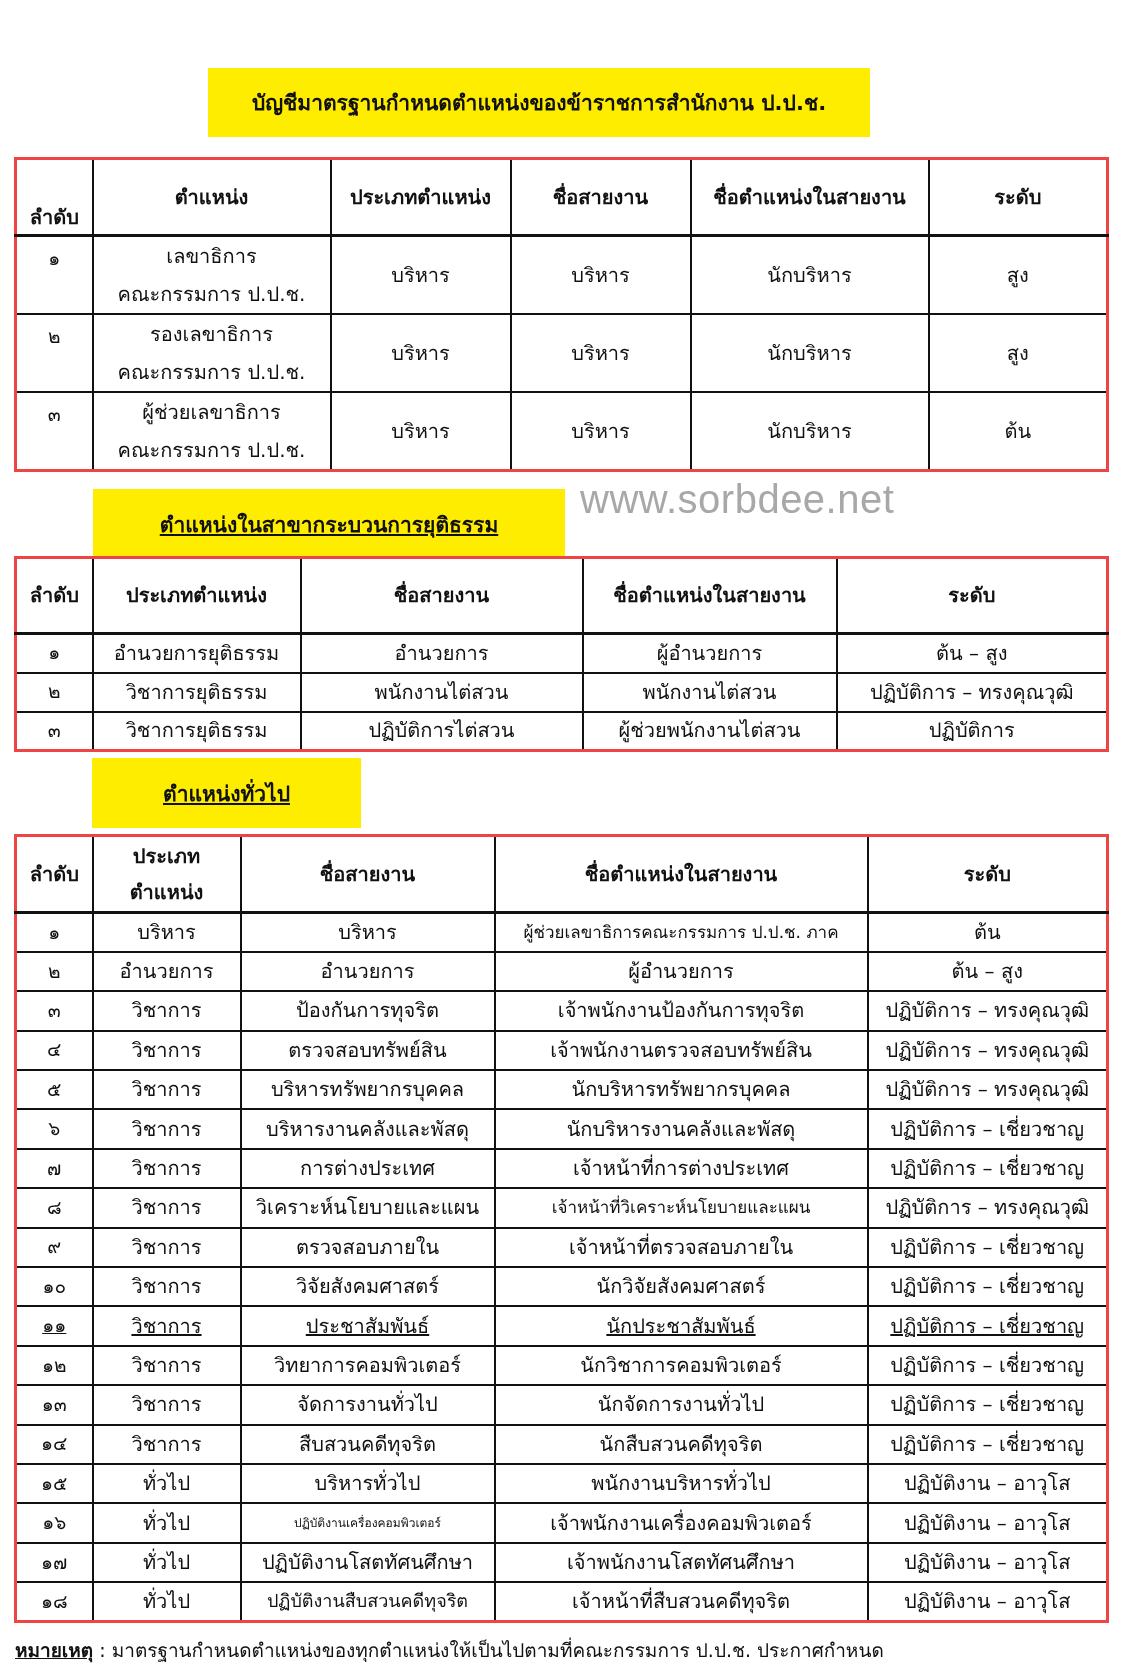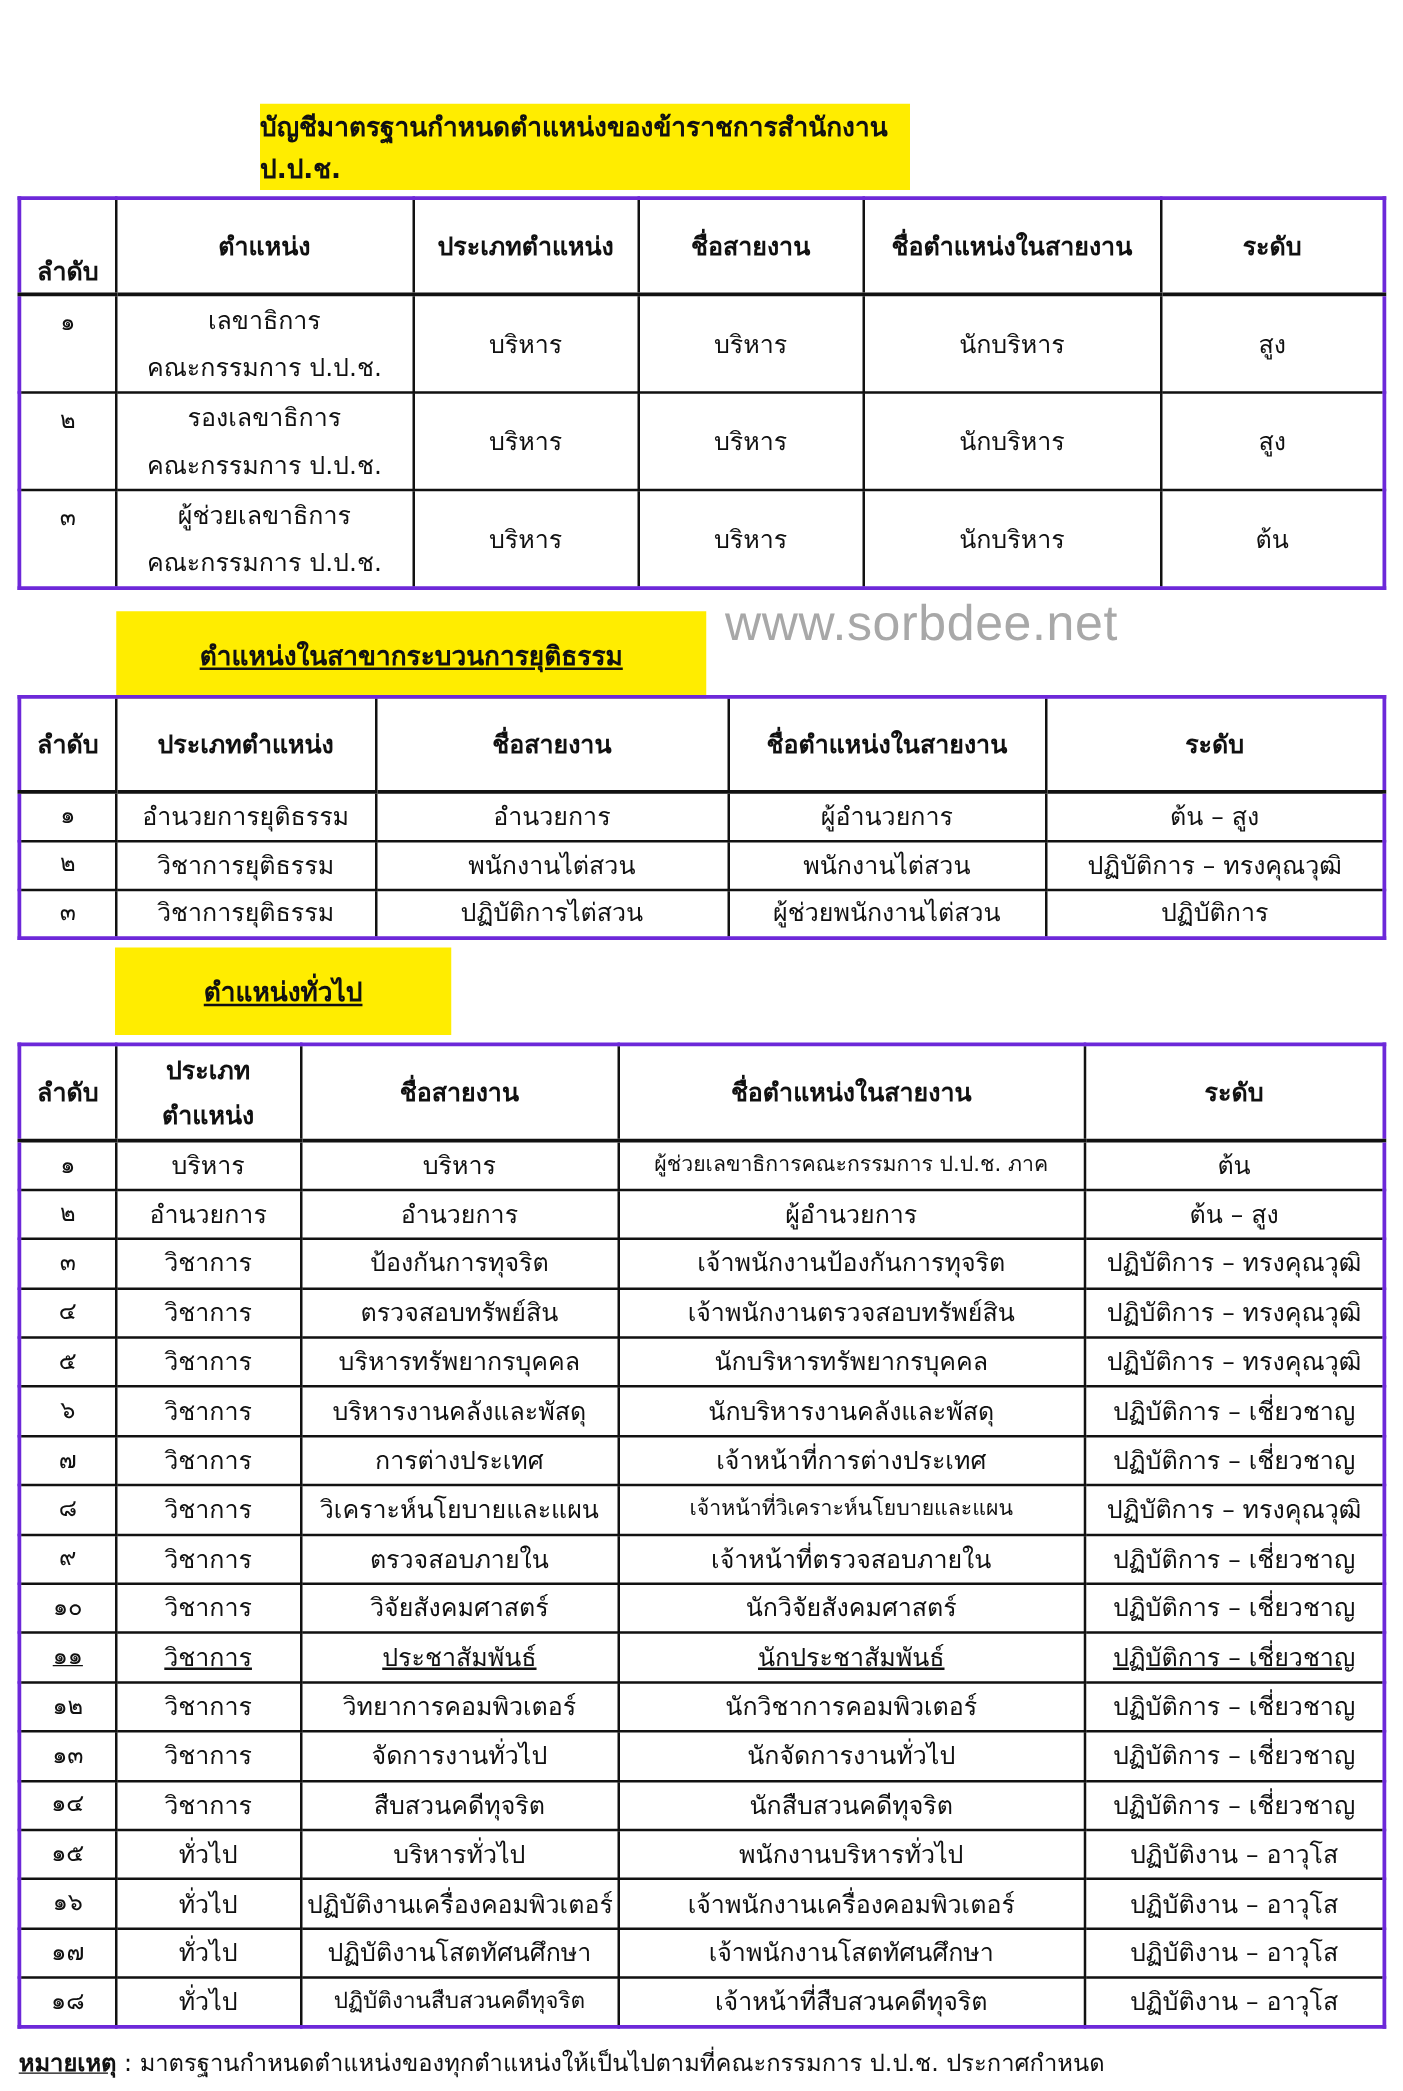--- a/index.html
+++ b/index.html
@@ -5,32 +5,32 @@
   html, body { margin:0; padding:0; background:#ffffff; }
   body { width:1122px; height:1673px; position:relative; overflow:hidden;
          font-family: "DejaVu Sans", "Liberation Sans", sans-serif; color:#111; }
   .ybox { position:absolute; background:#ffed00; display:flex; align-items:center; justify-content:center; }
   .ybox span { font-size:21px; font-weight:bold; color:#111; }
   .ybox span.u { text-decoration: underline; }
   .watermark { position:absolute; font-family:"Liberation Sans", sans-serif; font-size:40px; color:#a8a8a8; letter-spacing:0.5px; }
   table { position:absolute; border-collapse:collapse; table-layout:fixed; }
   td, th { border:2px solid #111; text-align:center; vertical-align:middle; padding:0 4px; font-size:20px; font-weight:normal; line-height:1.25; overflow:hidden; white-space:nowrap; }
   th { font-weight:bold; font-size:20px; }
-  table.outer { border:3px solid #6d28d9; }
+  table.outer { border:3px solid #ef4444; }
   tr.head th { border-bottom:3px solid #111; }
   th.bottom { vertical-align:bottom; padding-bottom:4px; }
   td.num { font-size:19px; }
   td.two { white-space:normal; line-height:38px; }
   .note { position:absolute; left:15px; top:1635px; font-size:19px; }
   .note .lbl { font-weight:bold; text-decoration:underline; }
 </style>
 </head>
 <body>
 
-<div class="ybox" style="left:208px; top:83px; width:520px; height:69px;">
+<div class="ybox" style="left:208px; top:68px; width:662px; height:69px;">
   <span>บัญชีมาตรฐานกำหนดตำแหน่งของข้าราชการสำนักงาน ป.ป.ช.</span>
 </div>
 
 <table class="outer" style="left:14px; top:157px; width:1092px;">
   <colgroup>
     <col style="width:77px">
       <col style="width:238px">
       <col style="width:180px">
       <col style="width:180px">
       <col style="width:238px">
@@ -252,21 +252,21 @@
       <tr style="height: 39.4px;">
         <td class="num">๑๕</td>
         <td>ทั่วไป</td>
         <td>บริหารทั่วไป</td>
         <td>พนักงานบริหารทั่วไป</td>
         <td>ปฏิบัติงาน – อาวุโส</td>
       </tr>
       <tr style="height: 39.4px;">
         <td class="num">๑๖</td>
         <td>ทั่วไป</td>
-        <td style="font-size: 20px;">ปฏิบัติงานเครื่องคอมพิวเตอร์</td>
+        <td style="font-size: 12px;">ปฏิบัติงานเครื่องคอมพิวเตอร์</td>
         <td>เจ้าพนักงานเครื่องคอมพิวเตอร์</td>
         <td>ปฏิบัติงาน – อาวุโส</td>
       </tr>
       <tr style="height: 39.4px;">
         <td class="num">๑๗</td>
         <td>ทั่วไป</td>
         <td>ปฏิบัติงานโสตทัศนศึกษา</td>
         <td>เจ้าพนักงานโสตทัศนศึกษา</td>
         <td>ปฏิบัติงาน – อาวุโส</td>
       </tr>

